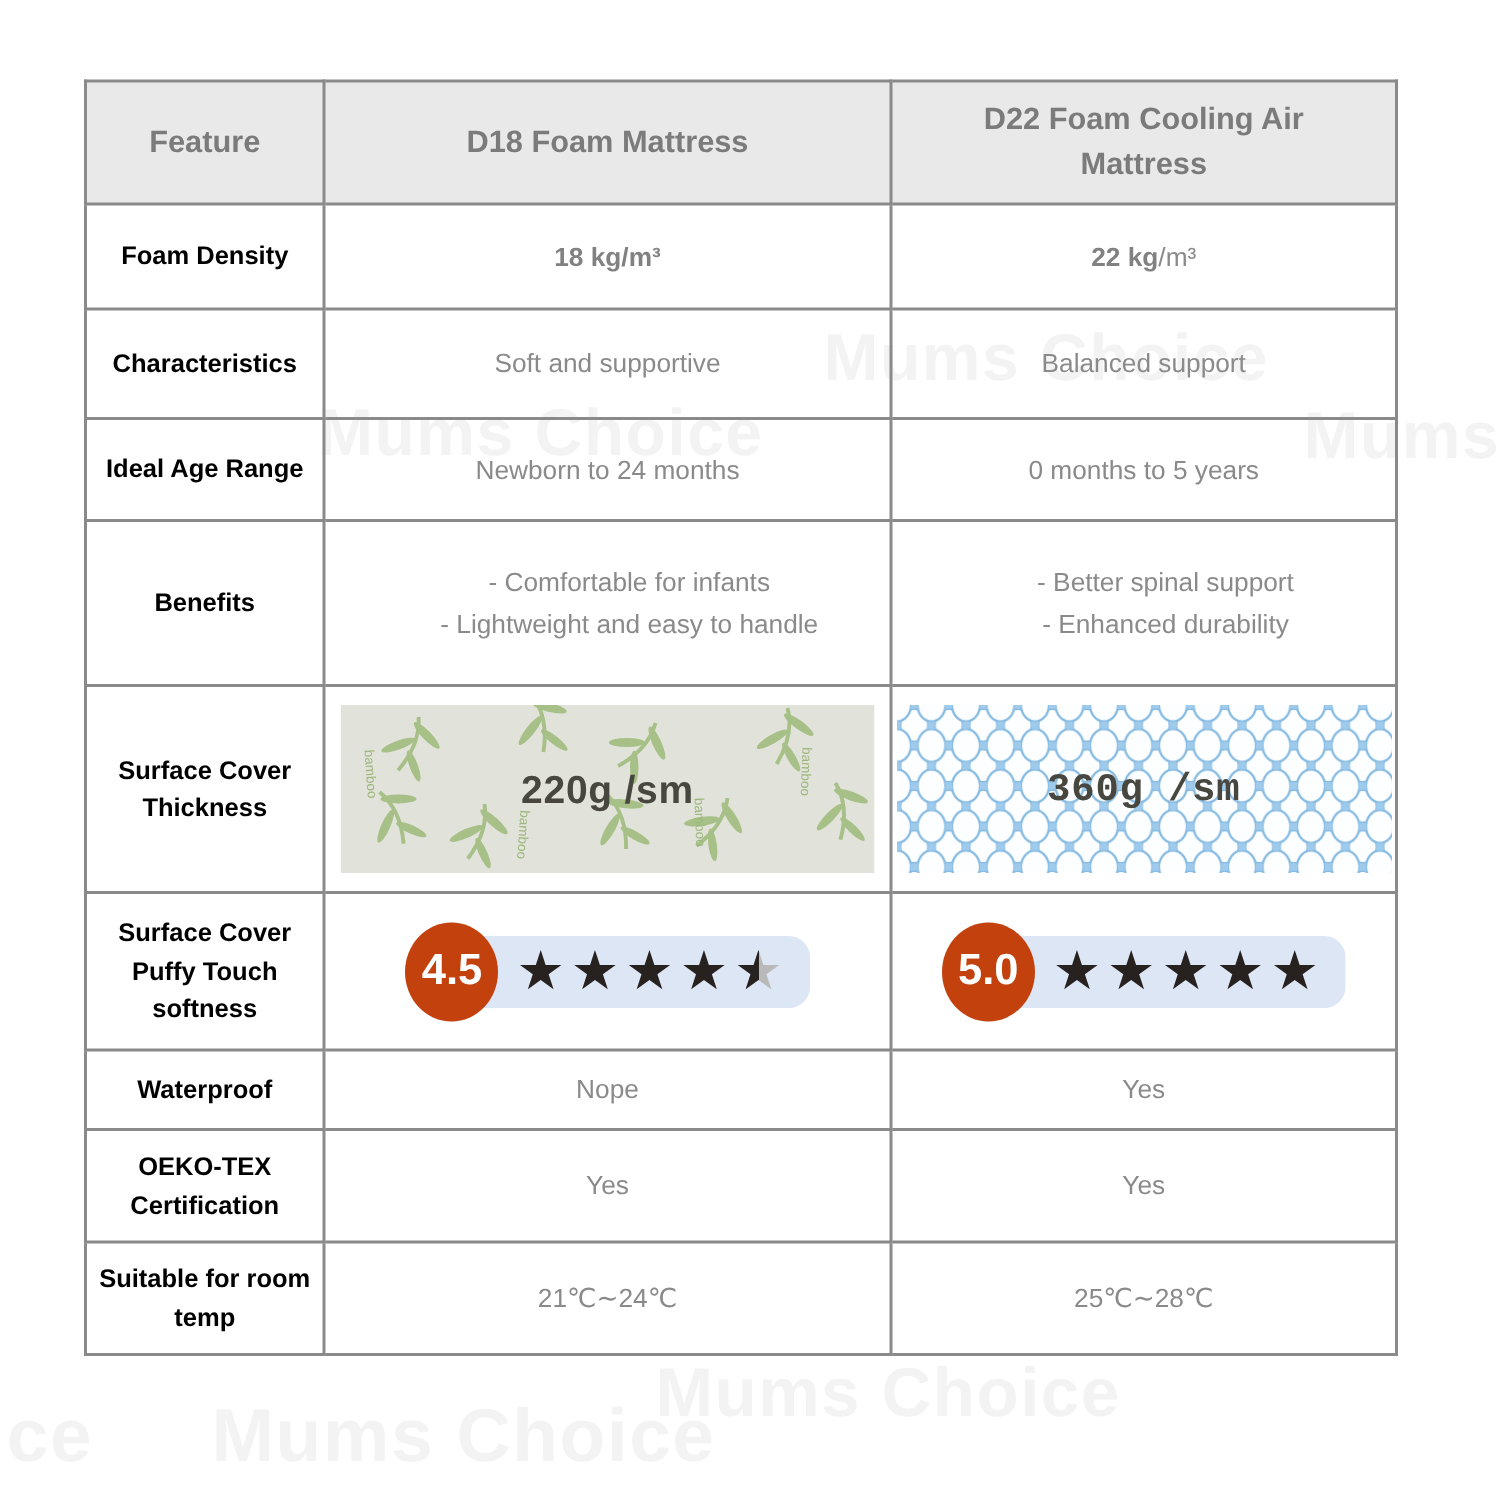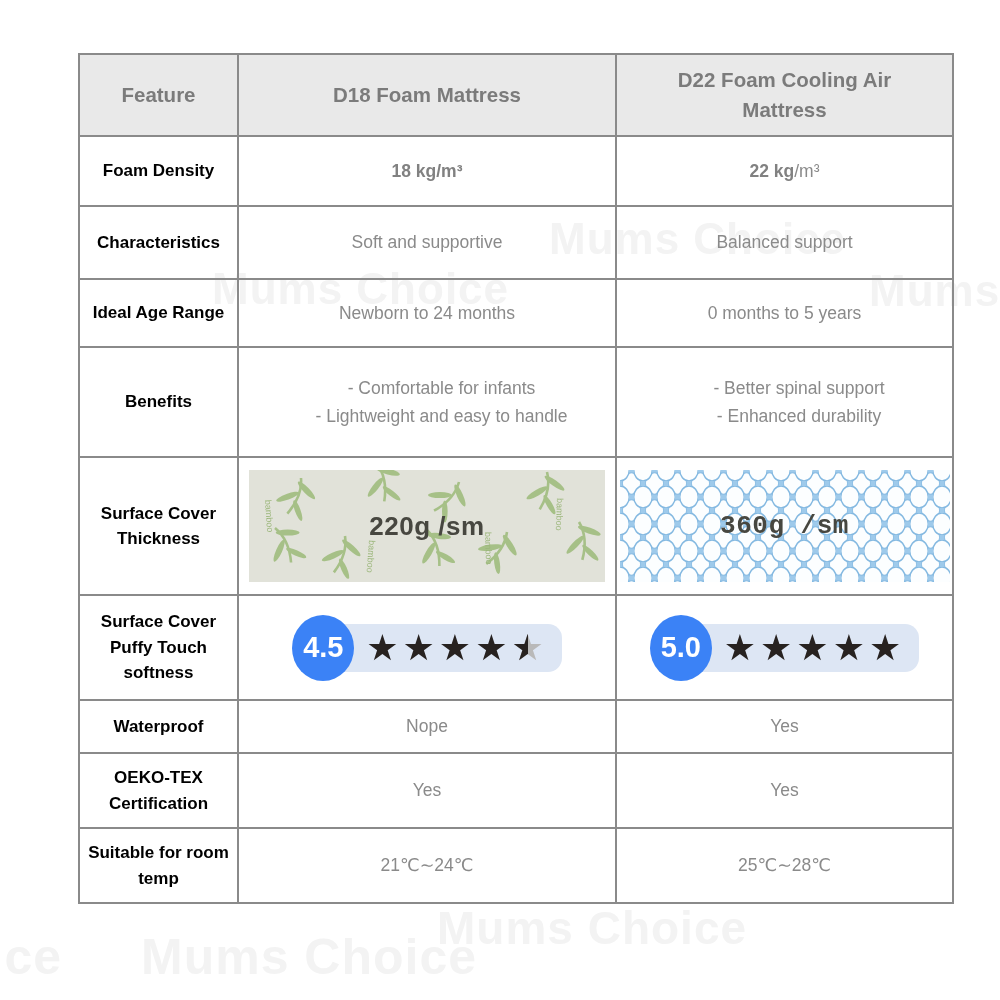--- a/index.html
+++ b/index.html
@@ -9,21 +9,21 @@
   
   .wm{position:absolute;z-index:0;font-weight:bold;color:#f3f3f3;letter-spacing:1px;white-space:nowrap;}
   #wm1{left:549px;top:214px;font-size:44px;}
   #wm2{left:212px;top:264px;font-size:44px;}
   #wm3{left:869px;top:266px;font-size:44px;}
   #wm4{left:437px;top:901px;font-size:46px;}
   #wm5{left:-42px;top:928px;font-size:50px;}
   #wm6{left:141px;top:928px;font-size:50px;}
 
   
-  table.tbl{position:absolute;left:78px;top:53px;width:874px;z-index:1;
+  table.tbl{position:absolute;left:56px;top:53px;width:874px;z-index:1;
             border-collapse:collapse;table-layout:fixed;}
   .tbl th,.tbl td{border:2px solid #8a8a8a;text-align:center;vertical-align:middle;padding:0;}
   .tbl thead th{background:#e9e9e9;color:#7b7b7b;font-size:20.5px;font-weight:bold;line-height:1.45;}
   tr.r-hd{height:82px;} tr.r-fd{height:70px;} tr.r-ch{height:73px;} tr.r-ia{height:68px;}
   tr.r-be{height:110px;} tr.r-th{height:138px;} tr.r-so{height:105px;}
   tr.r-wp{height:53px;margin-left:26px;} tr.r-ok{height:75px;} tr.r-rt{height:75px;}
   .hdr-wrap{display:inline-block;max-width:250px;}
   .lbl{font-weight:bold;color:#000000;font-size:17px;line-height:1.5;padding:0 15px;}
   .val{color:#8a8a8a;font-size:17.5px;font-weight:normal;}
   .b{font-weight:bold;color:#818181;}
@@ -31,21 +31,21 @@
 
   
   .swatch{position:relative;display:block;margin:0 auto;}
   .sw-18{width:356px;height:112px;}
   .sw-22{width:330px;height:112px;font-family:Liberation Mono, monospace;}
   .weight{position:absolute;left:0;top:0;right:0;bottom:0;display:flex;align-items:center;justify-content:center;
           font-weight:bold;font-size:26px;color:#474740;letter-spacing:0.5px;}
 
   
   .rating{display:flex;align-items:center;justify-content:center;}
-  .score{width:62px;height:66px;background:#3b82f6;border-radius:50%;color:#ffffff;font-weight:bold;
+  .score{width:62px;height:66px;background:#c2410c;border-radius:50%;color:#ffffff;font-weight:bold;
          font-size:29px;display:flex;align-items:center;justify-content:center;position:relative;z-index:2;}
   .pill{margin-left:-34px;height:48px;background:#dde6f4;border-radius:14px;display:flex;align-items:center;
         padding:0 14px 0 46px;}
   .st{position:relative;display:inline-block;font-size:36px;line-height:1;color:#272220;margin-right:4px;
       font-family:"DejaVu Sans",sans-serif;}
   .st.half{color:#b9b9b9;}
   .st.half .fl{position:absolute;left:0;top:0;width:52%;overflow:hidden;color:#272220;}
 </style>
 </head>
 <body>

